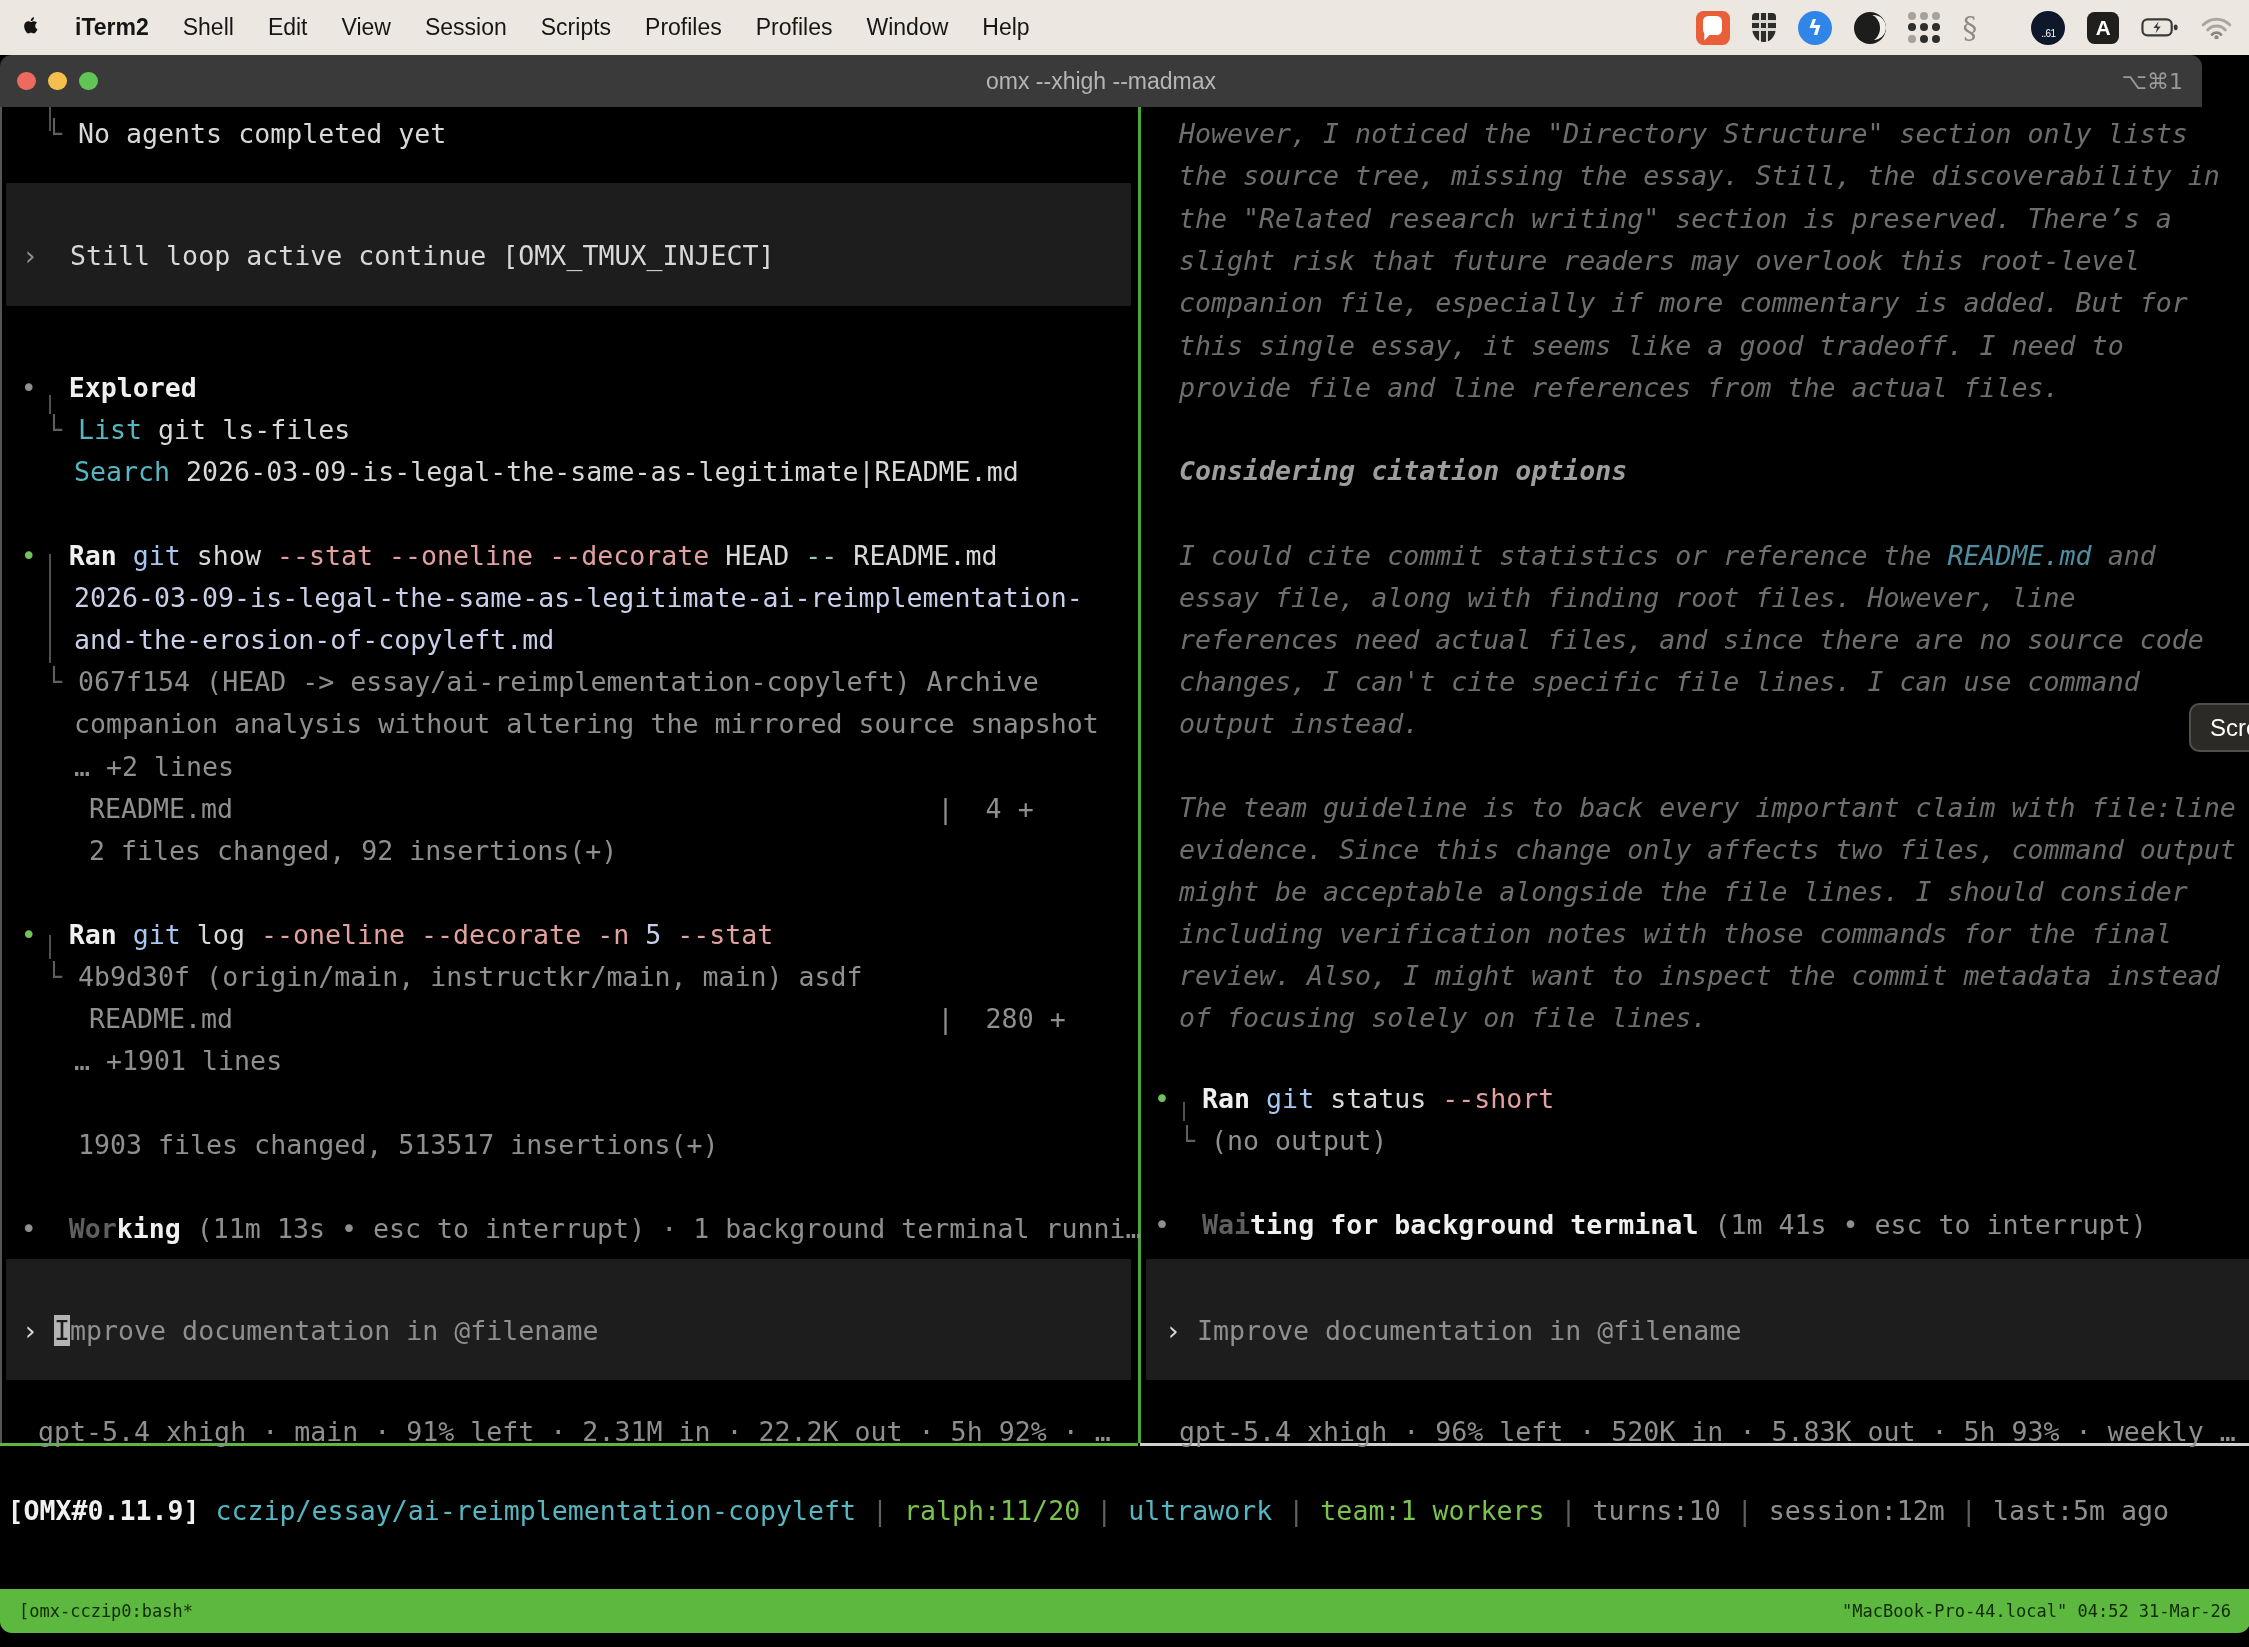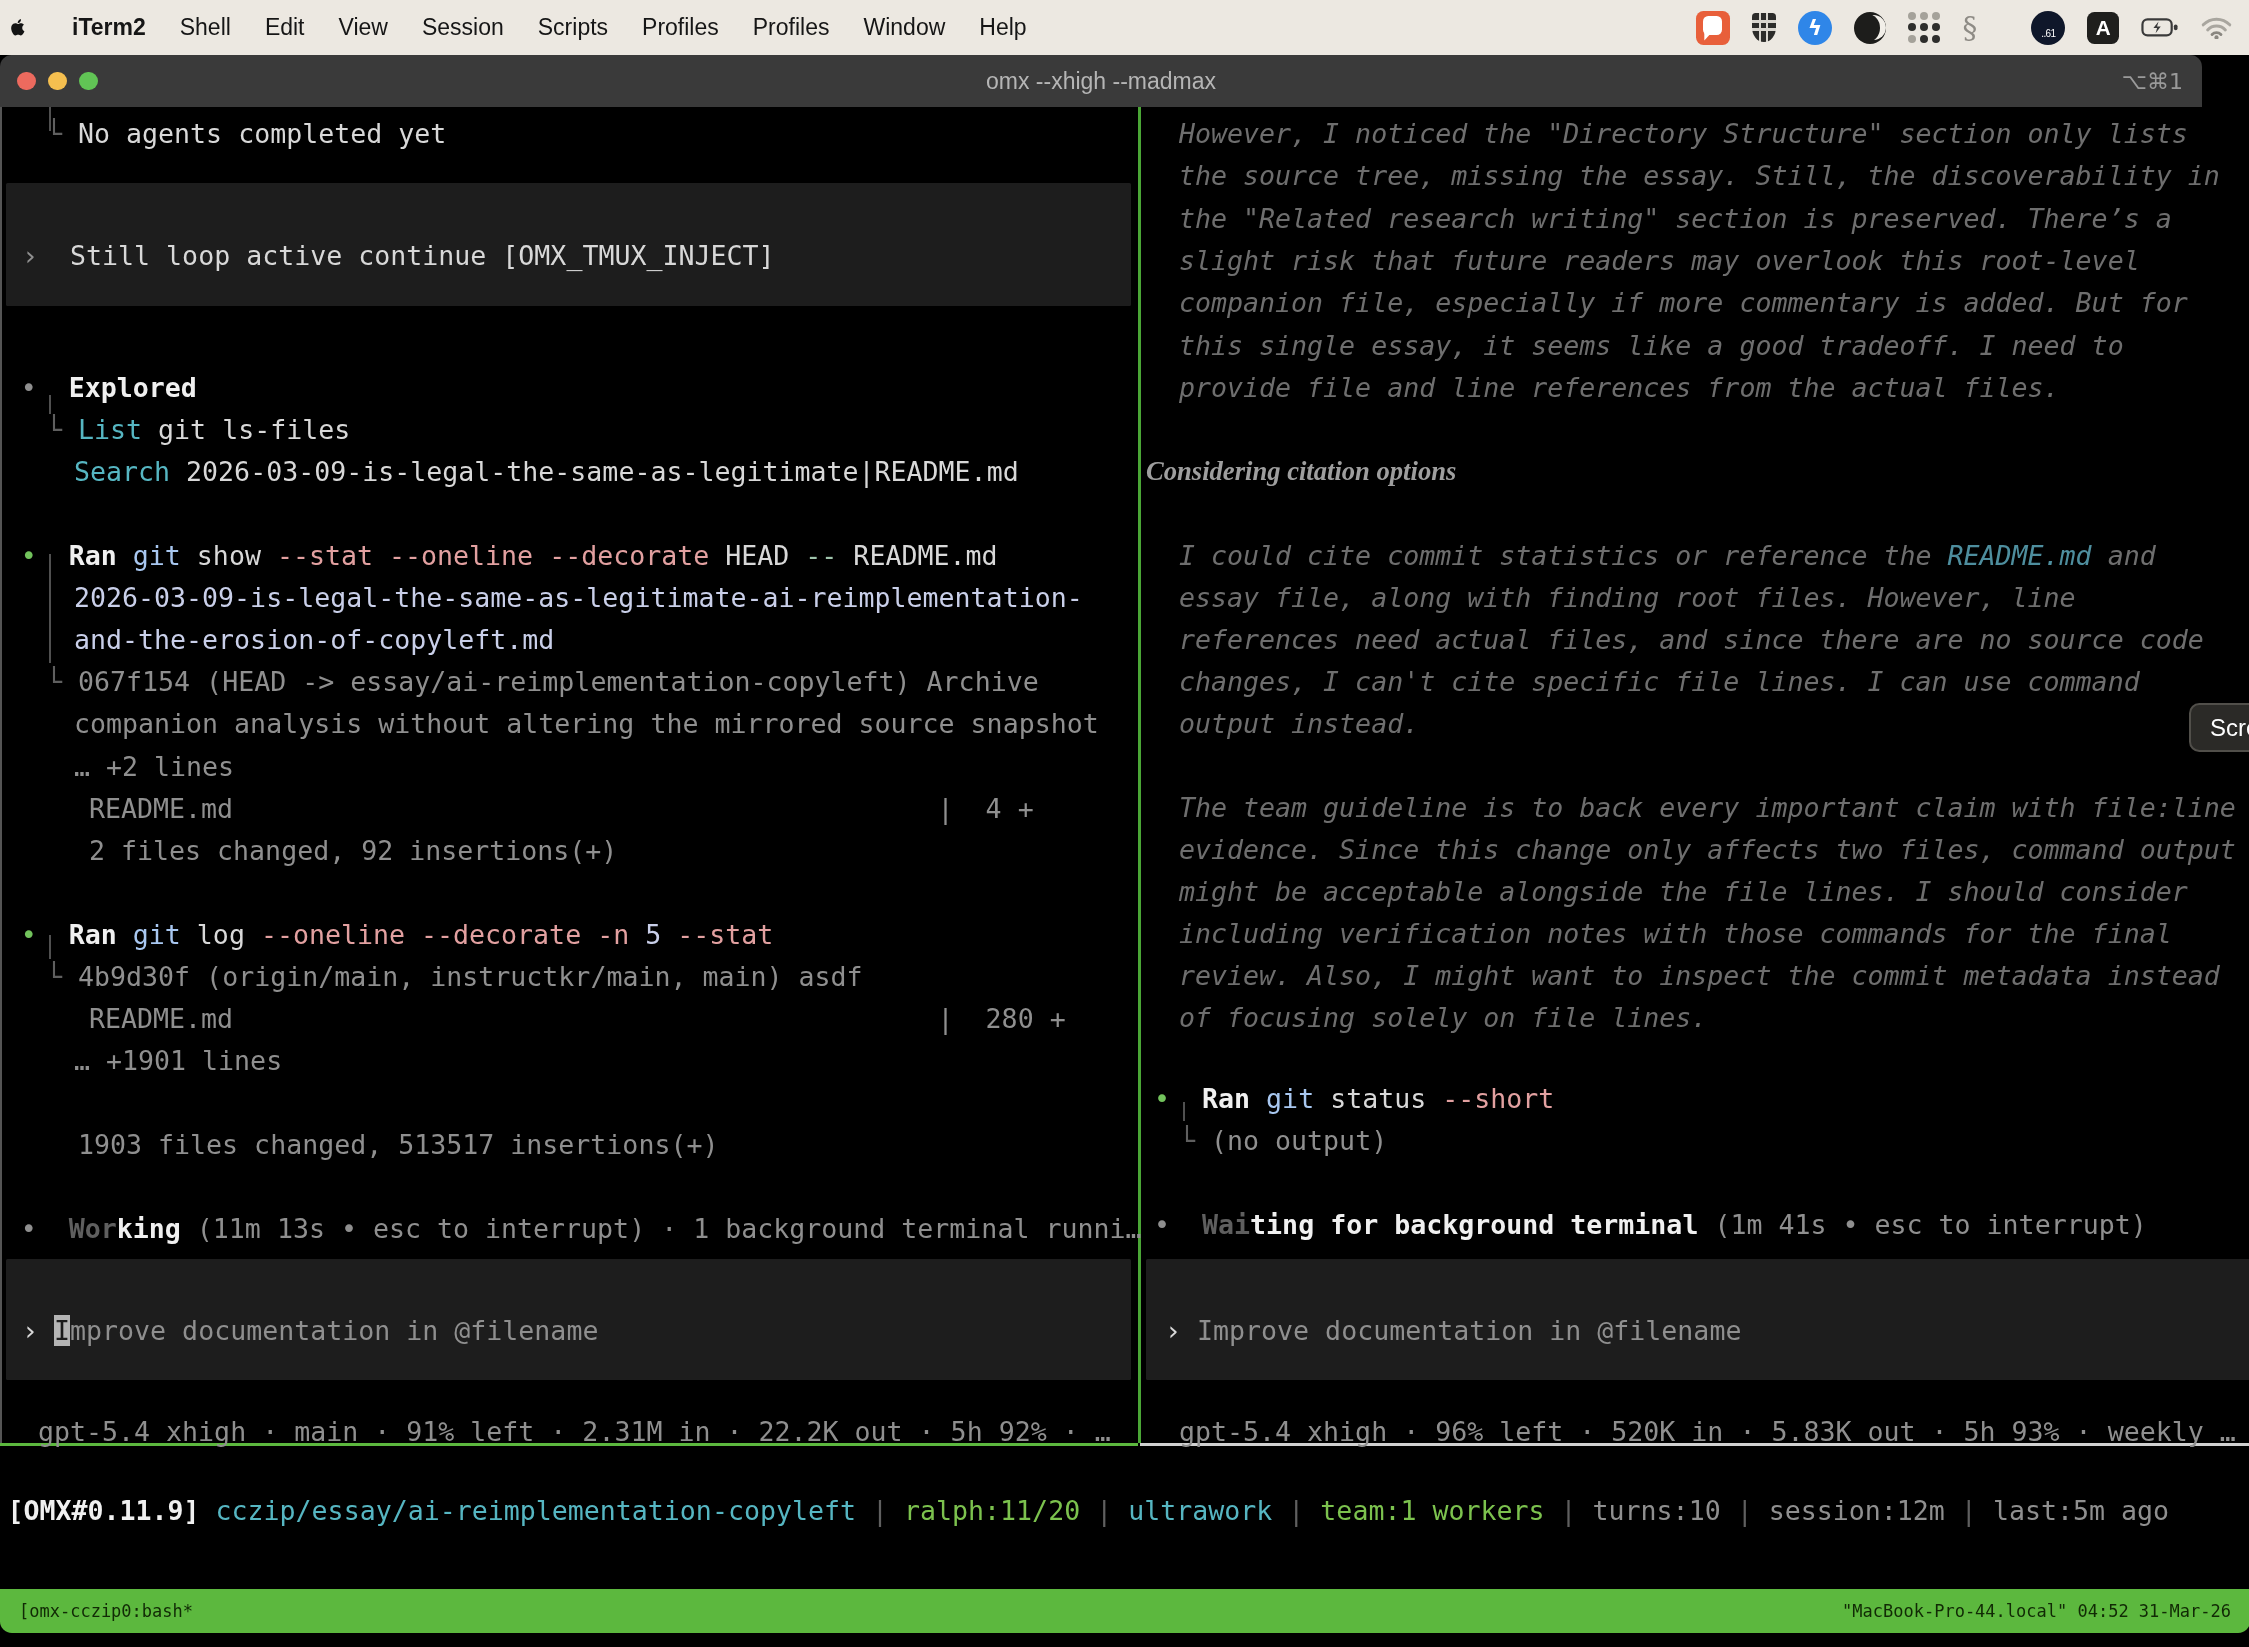--- a/index.html
+++ b/index.html
@@ -2,21 +2,21 @@
 <html style="font-size:11.8px"><head>
 <meta charset="utf-8">
 <style>
   html,body{margin:0;padding:0;}
   body{width:2250px;height:1648px;background:#000;overflow:hidden;position:relative;
        font-family:"Liberation Sans",sans-serif;}
 
   
   .menubar{position:absolute;left:0;top:0;width:2250px;height:55px;background:#ece8e1;
            display:flex;align-items:center;justify-content:space-between;}
-  .menu-left{display:flex;align-items:center;gap:44px;padding-left:8px;}
+  .menu-left{display:flex;align-items:flex-start;gap:34px;padding-left:21px;}
   .mitem{font-size:23px;color:#161616;}
   .mitem.bold{font-weight:bold;}
   .menu-right{display:flex;align-items:center;gap:22px;padding-right:17.7px;}
   .micon{display:flex;align-items:center;justify-content:center;}
 
   .icon-chat{width:34px;height:34px;background:#e85f3a;border-radius:7.4px;position:relative;}
   .icon-chat .bubble{position:absolute;left:6.6px;top:5.2px;width:19px;height:19px;background:#fff;border-radius:5.2px;}
   .icon-chat .tail{position:absolute;left:8px;top:22px;width:7.4px;height:8px;background:#fff;
                    clip-path:polygon(0 0,100% 0,0 100%);}
   .icon-shield{width:23.6px;height:29.5px;background:#2c2c2a;border-radius:3.7px 3.7px 50% 50%;
@@ -192,21 +192,21 @@
     <div class="tline" style="left: 20.7px; top: 1101px;"><span class="s-g">• </span><span class="s-w"> </span><span class="s-db">Wor</span><span class="s-bw">king</span><span class="s-g"> (11m 13s • esc to interrupt) · 1 background terminal runni…</span></div>
     <div class="tline" style="left: 22px; top: 1203px;"><span class="s-w">› </span><span class="s-cur">I</span><span class="s-g">mprove documentation in @filename</span></div>
     <div class="tline" style="left: 38px; top: 1304px;"><span class="s-g">gpt-5.4 xhigh · main · 91% left · 2.31M in · 22.2K out · 5h 92% · …</span></div>
     <div class="tline" style="left: 1179px; top: 5.9px;"><span class="s-it">However, I noticed the "Directory Structure" section only lists</span></div>
     <div class="tline" style="left: 1179px; top: 48px;"><span class="s-it">the source tree, missing the essay. Still, the discoverability in</span></div>
     <div class="tline" style="left: 1179px; top: 91px;"><span class="s-it">the "Related research writing" section is preserved. There’s a</span></div>
     <div class="tline" style="left: 1179px; top: 133px;"><span class="s-it">slight risk that future readers may overlook this root-level</span></div>
     <div class="tline" style="left: 1179px; top: 175px;"><span class="s-it">companion file, especially if more commentary is added. But for</span></div>
     <div class="tline" style="left: 1179px; top: 218px;"><span class="s-it">this single essay, it seems like a good tradeoff. I need to</span></div>
     <div class="tline" style="left: 1179px; top: 260px;"><span class="s-it">provide file and line references from the actual files.</span></div>
-    <div class="tline" style="left: 1146px; top: 343px; font-family: Liberation Serif, serif;"><span class="s-itb">Considering citation options</span></div>
+    <div class="tline" style="left: 1179px; top: 343px;"><span class="s-itb">Considering citation options</span></div>
     <div class="tline" style="left: 1179px; top: 428px;"><span class="s-it">I could cite commit statistics or reference the </span><span class="s-itl">README.md</span><span class="s-it"> and</span></div>
     <div class="tline" style="left: 1179px; top: 470px;"><span class="s-it">essay file, along with finding root files. However, line</span></div>
     <div class="tline" style="left: 1179px; top: 512px;"><span class="s-it">references need actual files, and since there are no source code</span></div>
     <div class="tline" style="left: 1179px; top: 554px;"><span class="s-it">changes, I can't cite specific file lines. I can use command</span></div>
     <div class="tline" style="left: 1179px; top: 596px;"><span class="s-it">output instead.</span></div>
     <div class="tline" style="left: 1179px; top: 680px;"><span class="s-it">The team guideline is to back every important claim with file:line</span></div>
     <div class="tline" style="left: 1179px; top: 722px;"><span class="s-it">evidence. Since this change only affects two files, command output</span></div>
     <div class="tline" style="left: 1179px; top: 764px;"><span class="s-it">might be acceptable alongside the file lines. I should consider</span></div>
     <div class="tline" style="left: 1179px; top: 806px;"><span class="s-it">including verification notes with those commands for the final</span></div>
     <div class="tline" style="left: 1179px; top: 848px;"><span class="s-it">review. Also, I might want to inspect the commit metadata instead</span></div>

